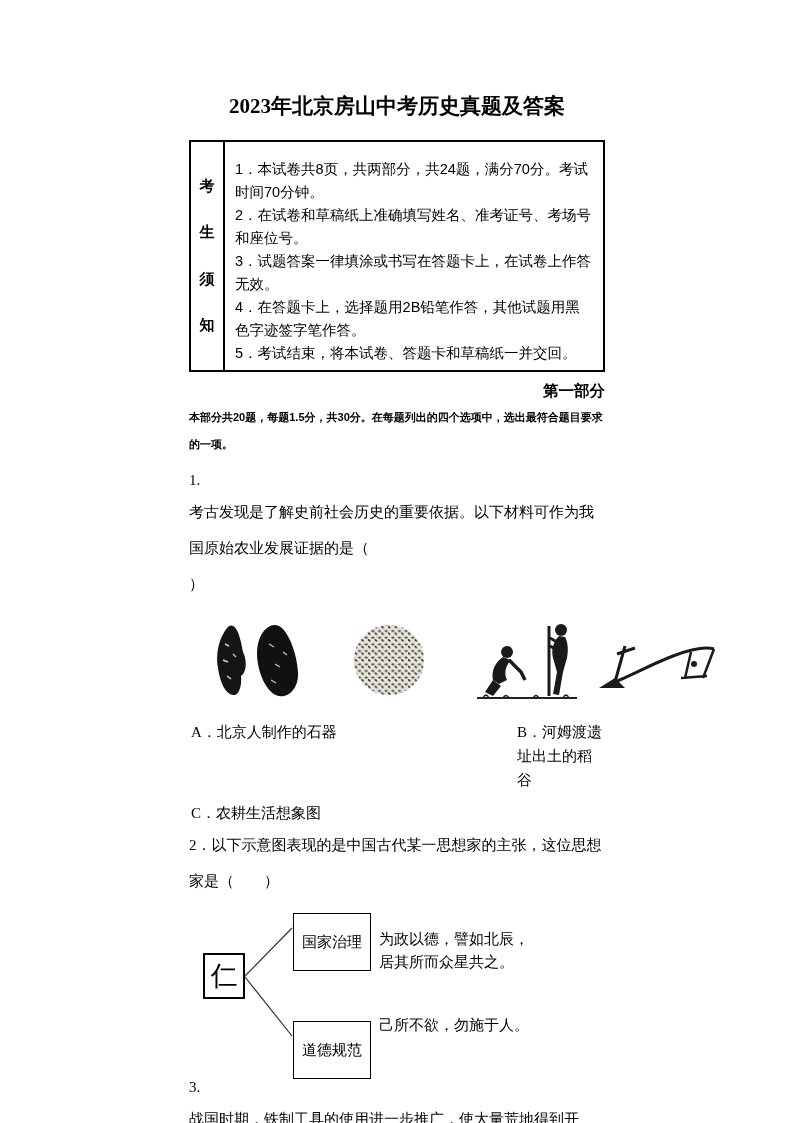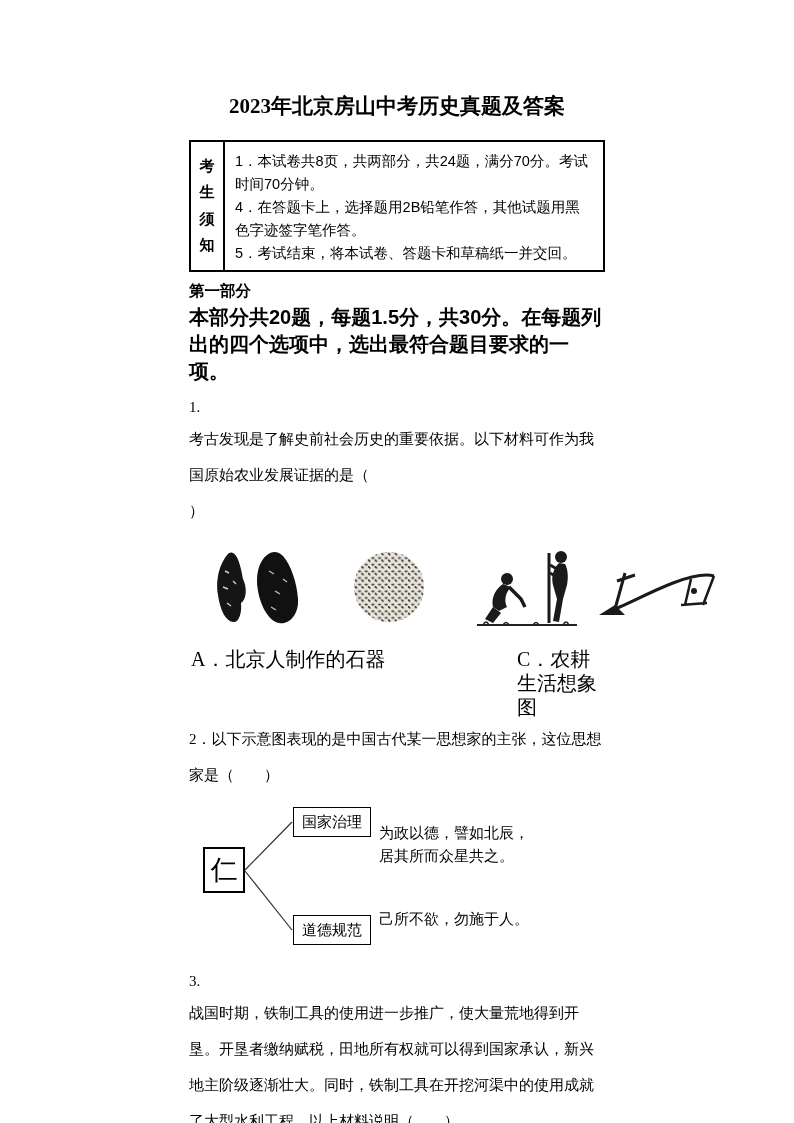--- a/index.html
+++ b/index.html
@@ -13,60 +13,60 @@
     font-size:21px; font-weight:bold; text-align:center;
     margin:0 0 20px 0; font-family:"Liberation Serif", serif;
   }
   
   .notice { display:flex; border:2px solid #000; width:100%; }
   .notice-label {
     width:34px; border-right:2px solid #000; display:flex; flex-direction:column;
     align-items:center; justify-content:space-evenly; padding:8px 0;
     font-size:15px; font-weight:bold; font-family:"Liberation Sans", sans-serif;
   }
-  .notice-body { flex:1; padding:8px 10px 5px 10px; }
+  .notice-body { flex:1; padding:16px 10px 5px 10px; }
   .notice-body p {
     margin:0; font-size:14.5px; line-height:23px;
     font-family:"Liberation Sans", sans-serif;
   }
   .section-heading {
-    text-align:left; font-weight:bold; font-size:15.5px; margin:9px 0 2px 0;
+    text-align:right; font-weight:bold; font-size:15.5px; margin:9px 0 2px 0;
     font-family:"Liberation Sans", sans-serif;
   }
   .intro {
-    margin:0 0 0 0; font-size:20px; font-weight:bold; line-height:27px;
+    margin:0 0 0 0; font-size:11px; font-weight:bold; line-height:27px;
     font-family:"Liberation Sans", sans-serif;
   }
   .q-number { font-size:15px; margin:10px 0 0 0; line-height:24px; }
   .stem { margin:2px 0 0 0; font-size:15px; line-height:36px; }
   .pre { white-space:pre-line; }
   
   .images-row {
     display:flex; align-items:center; height:108px; margin:4px 0 6px 0;
     padding-left:22px; gap:0;
   }
   .img { display:inline-flex; align-items:flex-end; }
   .img + .img { margin-left:46px; }
   .img.tight { margin-left:14px; }
   
   .q1-options {
     display:grid; grid-template-columns:326px auto; row-gap:9px;
-    font-size:20px; margin:6px 0 2px 2px; line-height:24px;
+    font-size:15px; margin:6px 0 2px 2px; line-height:24px;
   }
   
   .diagram { position:relative; height:152px; margin:10px 0 14px 0; }
   .connectors { position:absolute; left:0; top:0; pointer-events:none; }
   .ren-box {
     position:absolute; left:14px; top:44px; width:42px; height:46px;
     border:2px solid #000; display:flex; align-items:center; justify-content:center;
     font-size:27px;
   }
   .branch-label {
     position:absolute; left:104px; border:1.5px solid #000;
-    padding:4px 8px; font-size:15px; line-height:20px; background:#fff;
+    padding:18px 8px; font-size:15px; line-height:20px; background:#fff;
   }
   .branch-label.b1 { top:4px; }
   .branch-label.b2 { top:112px; }
   .branch-text { position:absolute; left:190px; font-size:15px; line-height:23px; }
   .branch-text.t1 { top:19px; }
   .branch-text.t2 { top:105px; }
   
   .q2-options {
     display:flex; justify-content:space-between; padding-right:26px; padding-left:2px;
     font-size:15px; margin:2px 0 0 0; line-height:26px;
@@ -82,20 +82,22 @@
 
   <div class="notice">
     <div class="notice-label">
       <span>考</span>
       <span>生</span>
       <span>须</span>
       <span>知</span>
     </div>
     <div class="notice-body">
       <p>1．本试卷共8页，共两部分，共24题，满分70分。考试时间70分钟。</p>
+      <p>2．在试卷和草稿纸上准确填写姓名、准考证号、考场号和座位号。</p>
+      <p>3．试题答案一律填涂或书写在答题卡上，在试卷上作答无效。</p>
       <p>4．在答题卡上，选择题用2B铅笔作答，其他试题用黑色字迹签字笔作答。</p>
       <p>5．考试结束，将本试卷、答题卡和草稿纸一并交回。</p>
     </div>
   </div>
 
   <div class="section-heading">第一部分</div>
   <p class="intro">本部分共20题，每题1.5分，共30分。在每题列出的四个选项中，选出最符合题目要求的一项。</p>
 
   <div class="q-number">1.</div>
   <p class="stem pre">考古发现是了解史前社会历史的重要依据。以下材料可作为我国原始农业发展证据的是（
@@ -142,20 +144,21 @@
         <path d="M4,64 L30,64 L20,54 Z" fill="#1a1a1a"></path>
         <path d="M20,58 L30,22 M22,30 L40,24" stroke="#1a1a1a" stroke-width="3" fill="none"></path>
         <path d="M96,28 L90,54 M119,25 L108,54 M86,54 L112,52" stroke="#1a1a1a" stroke-width="2.5" fill="none"></path>
         <circle cx="99" cy="40" r="3" fill="#1a1a1a"></circle>
       </svg>
     </span>
   </div>
 
   <div class="q1-options">
     <span class="opt">A．北京人制作的石器</span>
+    <span class="opt">B．河姆渡遗址出土的稻谷</span>
     <span class="opt">C．农耕生活想象图</span>
   </div>
 
   <p class="stem">2．以下示意图表现的是中国古代某一思想家的主张，这位思想家是（　　）</p>
 
   <div class="diagram">
     <svg class="connectors" width="560" height="152" viewBox="0 0 560 152">
       <line x1="56" y1="67" x2="103" y2="19" stroke="#333" stroke-width="1.2"></line>
       <line x1="56" y1="68" x2="103" y2="127" stroke="#333" stroke-width="1.2"></line>
     </svg>

